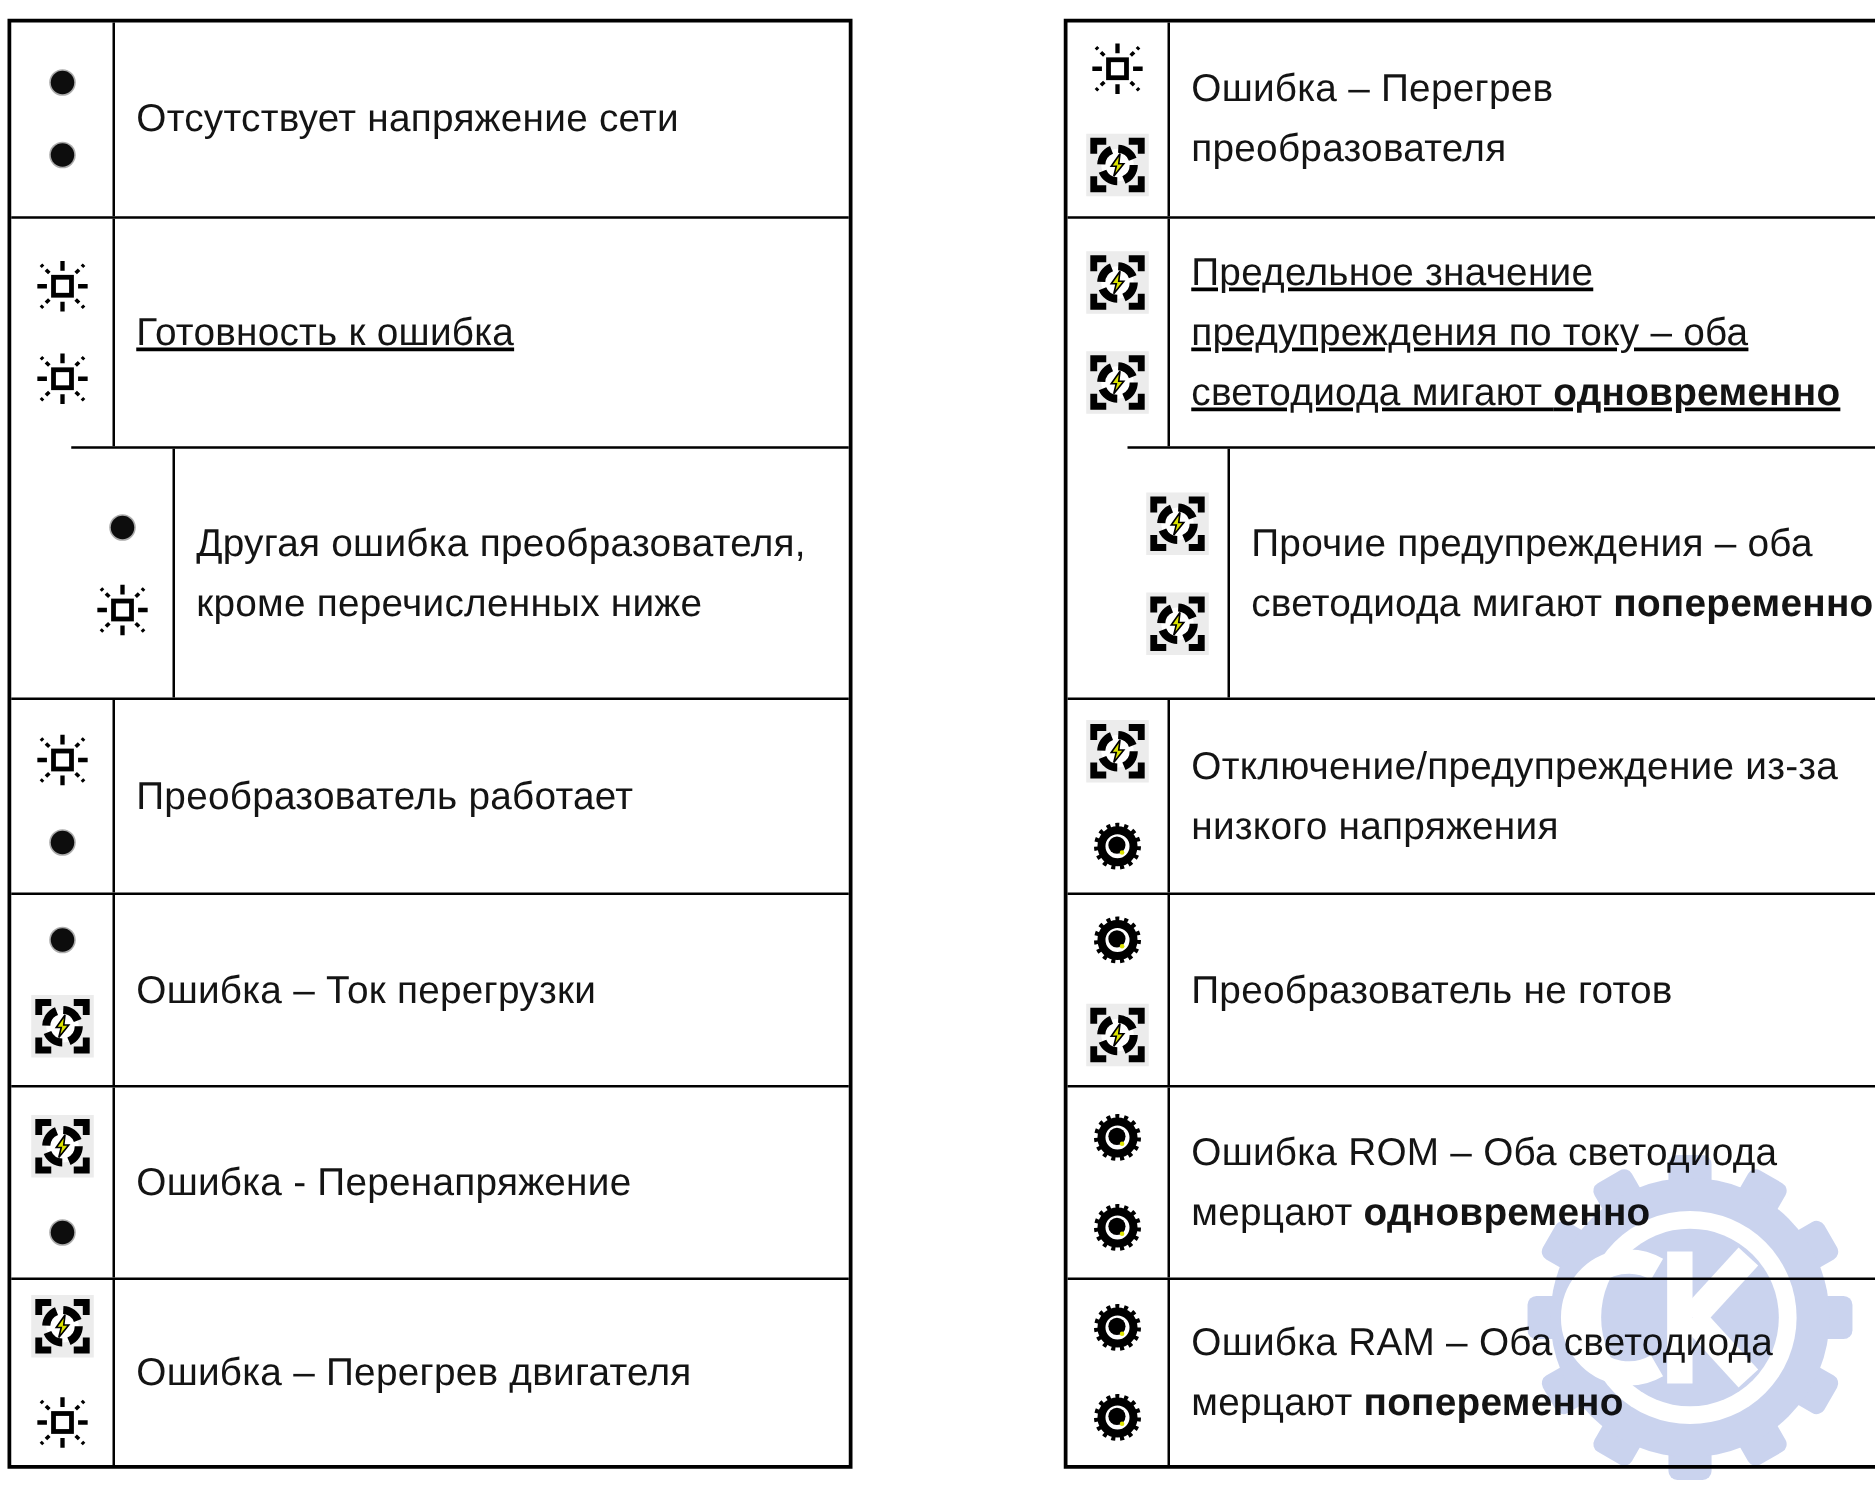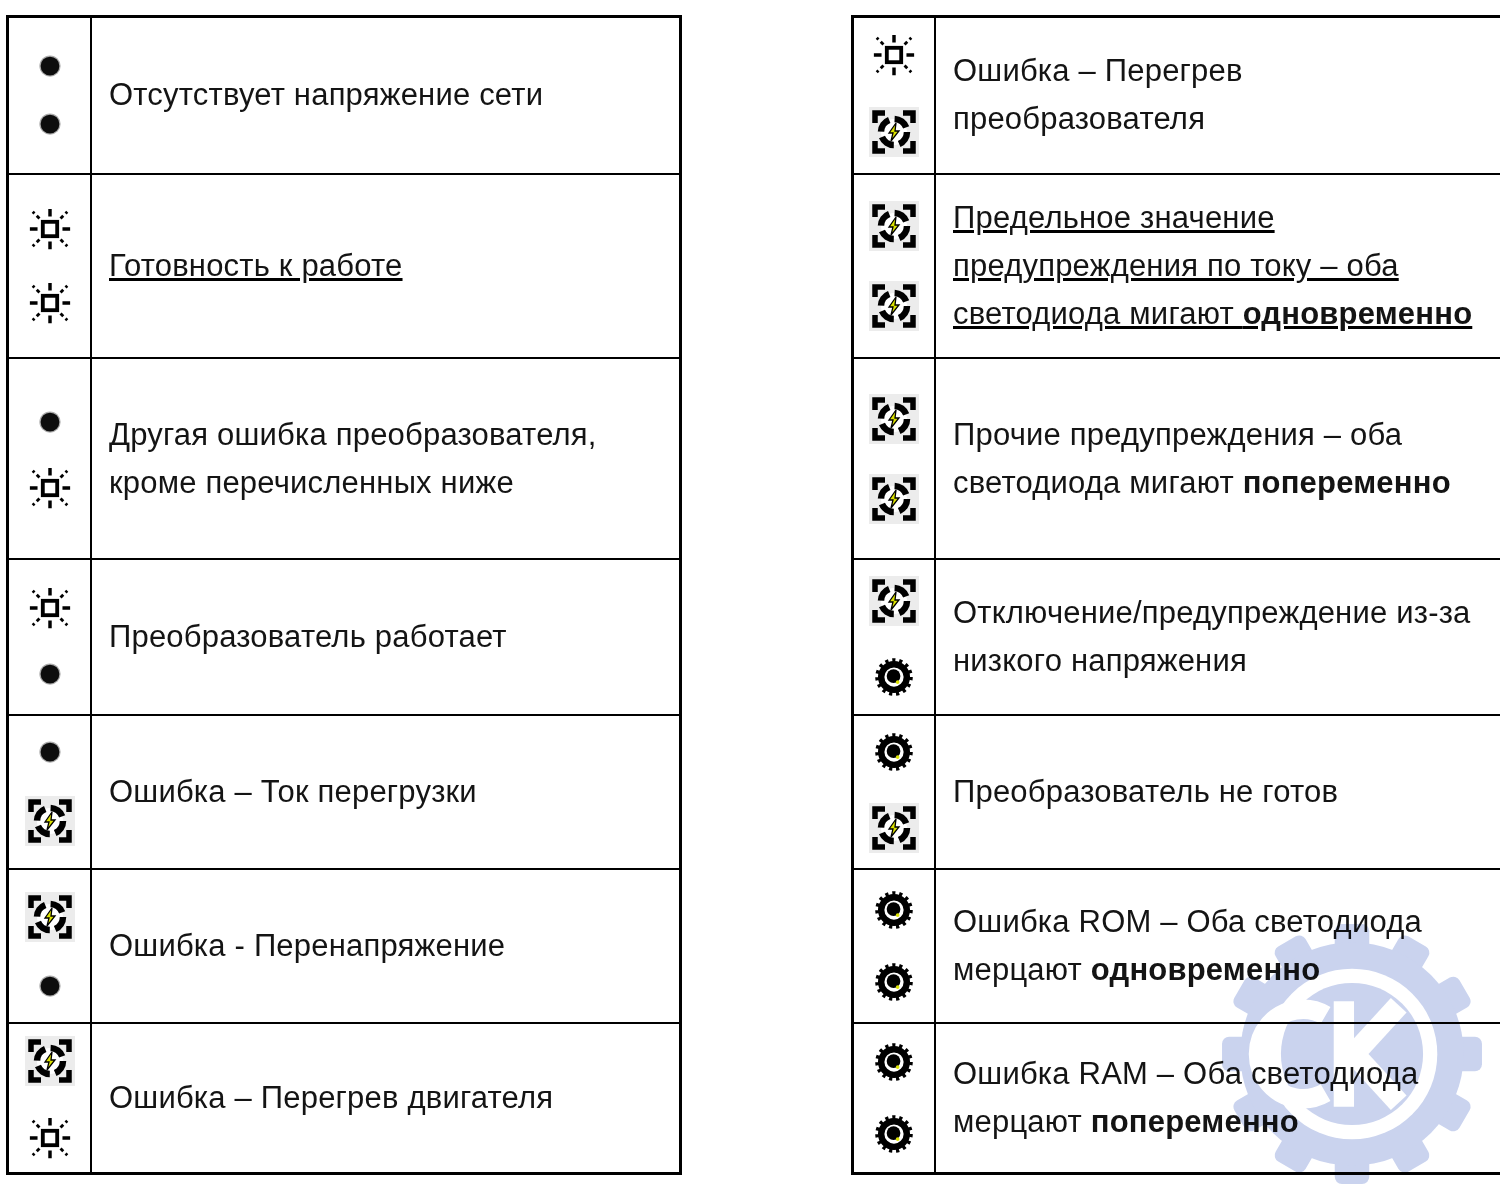--- a/index.html
+++ b/index.html
@@ -10,21 +10,21 @@
   .led-table{
     position:absolute;top:15px;height:1154px;background:#fff;
     border:3px solid #000;display:flex;flex-direction:column;box-sizing:content-box;
   }
   #table-left{left:6px;width:670px;}
   #table-right{left:851px;width:670px;}
   .trow{display:flex;box-sizing:border-box;}
   .trow + .trow{border-top:2px solid #000;}
   .trow:nth-child(1){height:161px;}
   .trow:nth-child(2){height:192px;text-decoration:underline;}
-  .trow:nth-child(3){height:210px;}
+  .trow:nth-child(3){height:210px;margin-left:48px;}
   .trow:nth-child(4){height:162px;}
   .trow:nth-child(5){height:160px;}
   .trow:nth-child(6){height:161px;}
   .trow:nth-child(7){height:156px;}
   .cell-icons{
     flex:none;width:81px;border-right:2px solid #000;
     display:flex;flex-direction:column;align-items:center;justify-content:center;gap:28px;
   }
   #table-right .cell-icons{width:80px;}
   .cell-text{flex:1;display:flex;align-items:center;padding:0 14px 0 17px;overflow:hidden;}
@@ -70,21 +70,21 @@
         </i>
       <i class="led">
           <svg width="46" height="46" viewBox="0 0 48 48" fill="none" stroke="#000">
             <rect x="16.5" y="16.5" width="15" height="15" fill="#fff" stroke-width="4"></rect>
             <path d="M24,3 V11 M24,37 V45 M3,24 H11 M37,24 H45" stroke-width="3.6"></path>
             <path d="M13,13 L6,6 M35,13 L42,6 M13,35 L6,42 M35,35 L42,42" stroke-width="3" stroke-dasharray="4 3.4"></path>
           </svg>
         </i>
     </div>
     <div class="cell-text">
-      <span class="txt"><span>Готовность к работе</span><b></b></span>
+      <span class="txt"><span>Готовность к ошибка</span><b></b></span>
     </div>
   </div>
   <div class="trow">
     <div class="cell-icons">
       <i class="led">
           <svg width="30" height="30" viewBox="0 0 48 48">
             <circle cx="24" cy="24" r="17" fill="#0d0d0d" opacity="0.35"></circle>
             <circle cx="24" cy="24" r="15" fill="#0d0d0d"></circle>
           </svg>
         </i>

